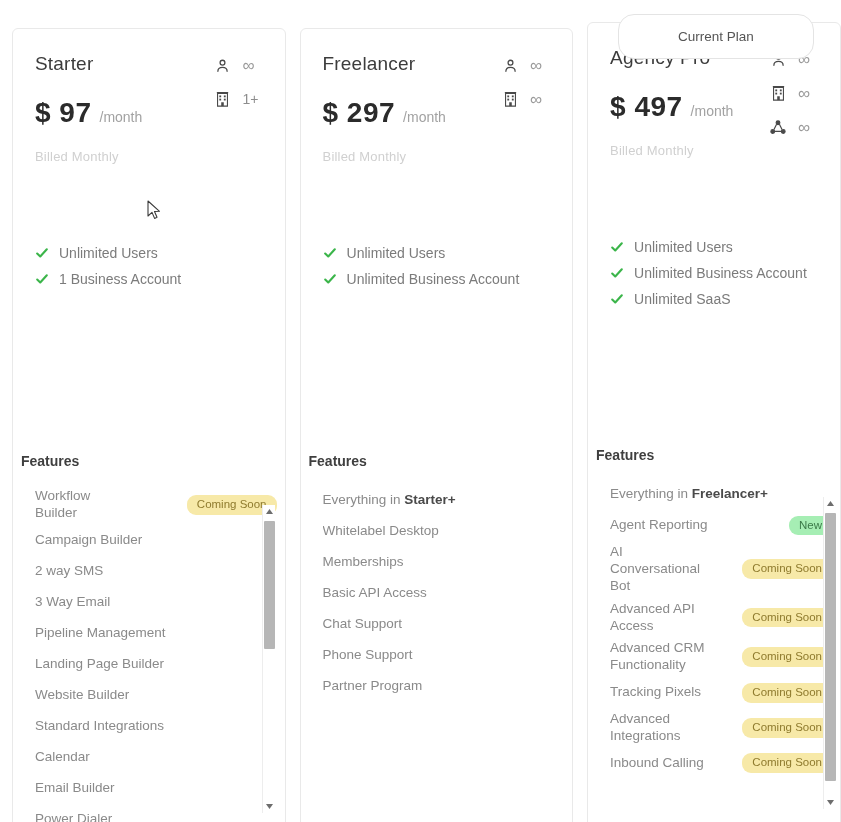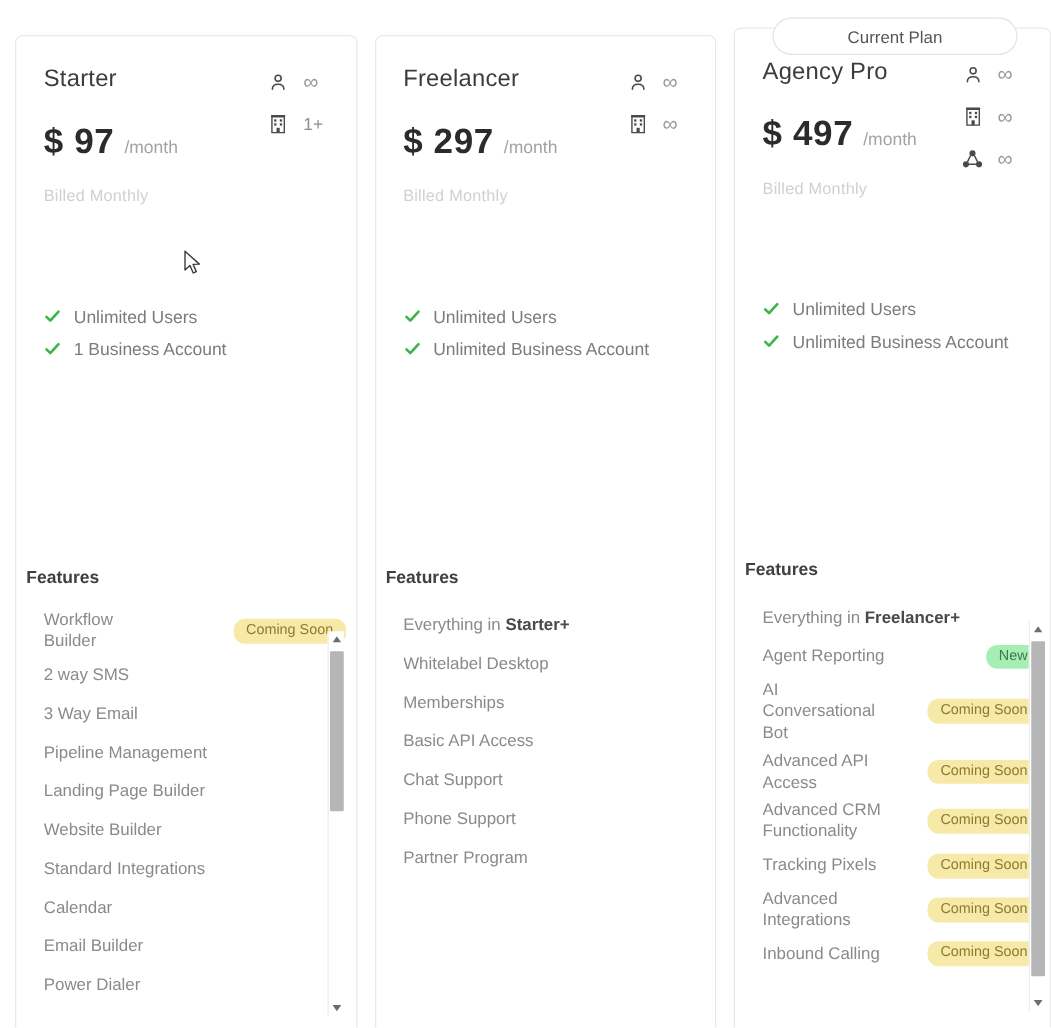--- a/index.html
+++ b/index.html
@@ -213,21 +213,21 @@
   
   .sbar.s3 { right: 4px; top: 474px; height: 312px; }
   .sbar.s3 .thumb { top: 16px; height: 268px; }
 
   
   .current-plan {
     position: absolute;
     left: 618px;
     top: 14px;
     width: 196px;
-    height: 30px;
+    height: 45px;
     border: 1px solid #e4e4e4;
     border-radius: 16px;
     background: #ffffff;
     display: flex;
     align-items: center;
     justify-content: center;
     font-size: 13.5px;
     color: #555555;
     z-index: 5;
   }
@@ -301,20 +301,23 @@
               </span>
               <span>1 Business Account</span>
             </div>
           </div>
           <div class="features-title">Features</div>
           <div class="feat-wrap">
             <div class="feat-list">
               <div class="feat-item">
                 <span class="feat-label narrow">Workflow Builder</span>
                 <span class="badge soon">Coming Soon</span>
+              </div>
+              <div class="feat-item">
+                <span class="feat-label">Campaign Builder</span>
               </div>
               <div class="feat-item">
                 <span class="feat-label">2 way SMS</span>
               </div>
               <div class="feat-item">
                 <span class="feat-label">3 Way Email</span>
               </div>
               <div class="feat-item">
                 <span class="feat-label">Pipeline Management</span>
               </div>
@@ -490,20 +493,28 @@
               <span>Unlimited Users</span>
             </div>
             <div class="inc-item">
               <span class="check">
                 <svg viewBox="0 0 16 16" fill="none" stroke="currentColor" stroke-width="2.4" stroke-linecap="round" stroke-linejoin="round">
                   <path d="M2.5 8.6 L6 12 L13.5 3.8"></path>
                 </svg>
               </span>
               <span>Unlimited Business Account</span>
             </div>
+            <div class="inc-item">
+              <span class="check">
+                <svg viewBox="0 0 16 16" fill="none" stroke="currentColor" stroke-width="2.4" stroke-linecap="round" stroke-linejoin="round">
+                  <path d="M2.5 8.6 L6 12 L13.5 3.8"></path>
+                </svg>
+              </span>
+              <span>Unlimited SaaS</span>
+            </div>
           </div>
           <div class="features-title">Features</div>
           <div class="feat-wrap">
             <div class="feat-list">
               <div class="feat-item">
                 <span class="feat-label"><span>Everything in </span><b>Freelancer+</b></span>
               </div>
               <div class="feat-item">
                 <span class="feat-label">Agent Reporting</span>
                 <span class="badge new">New</span>

